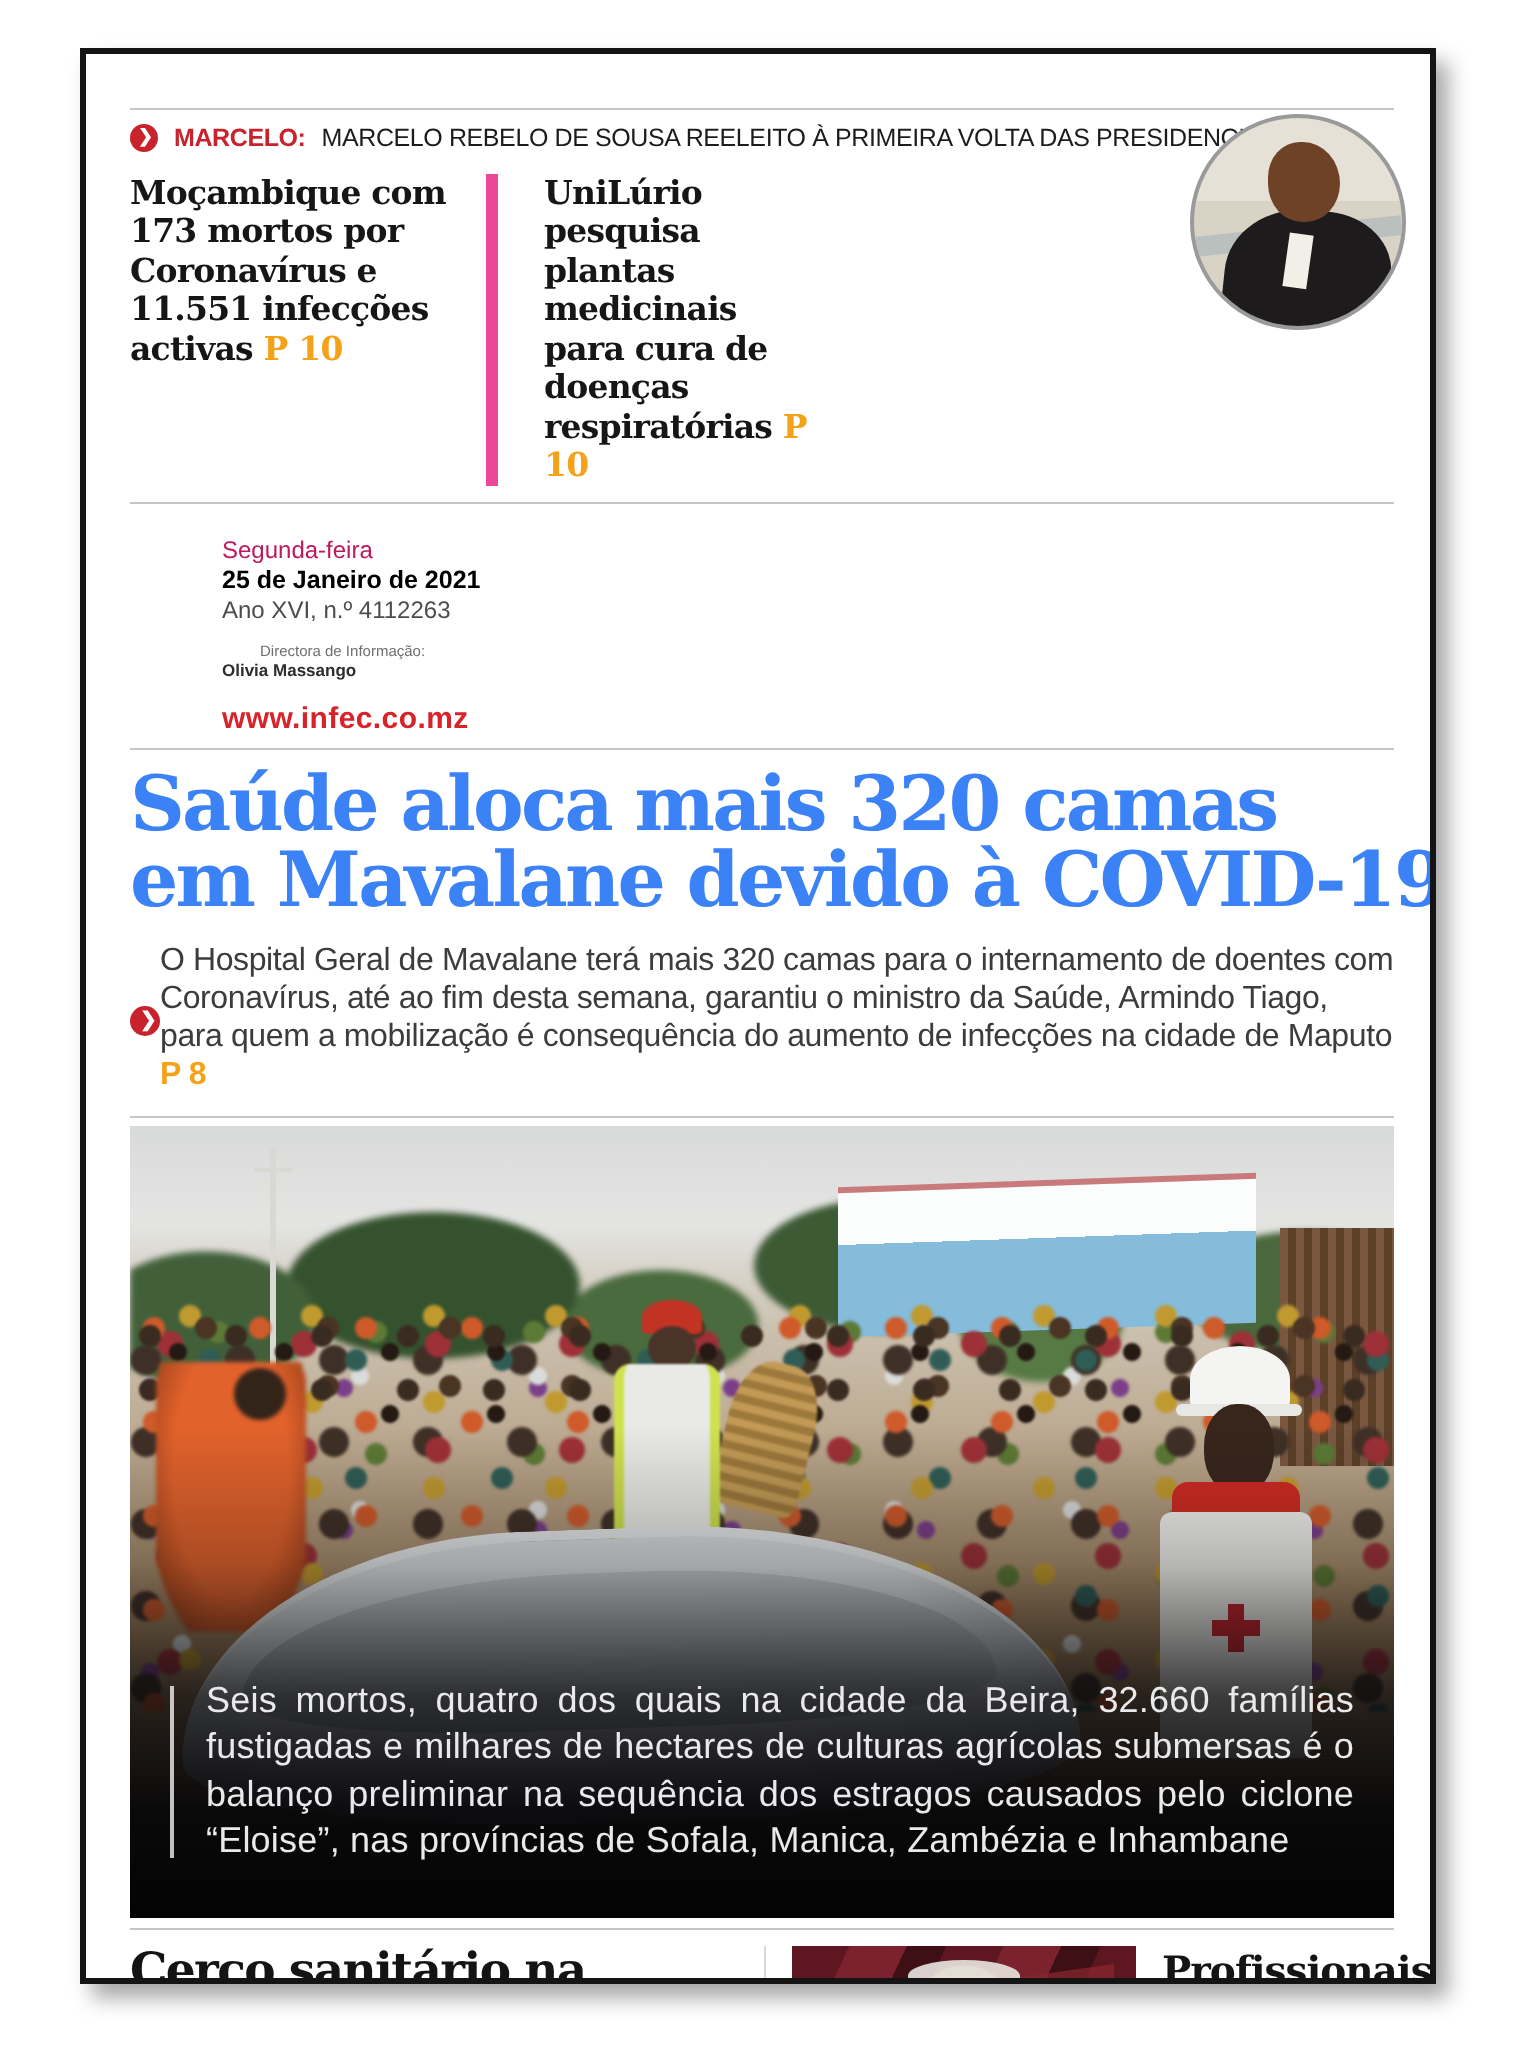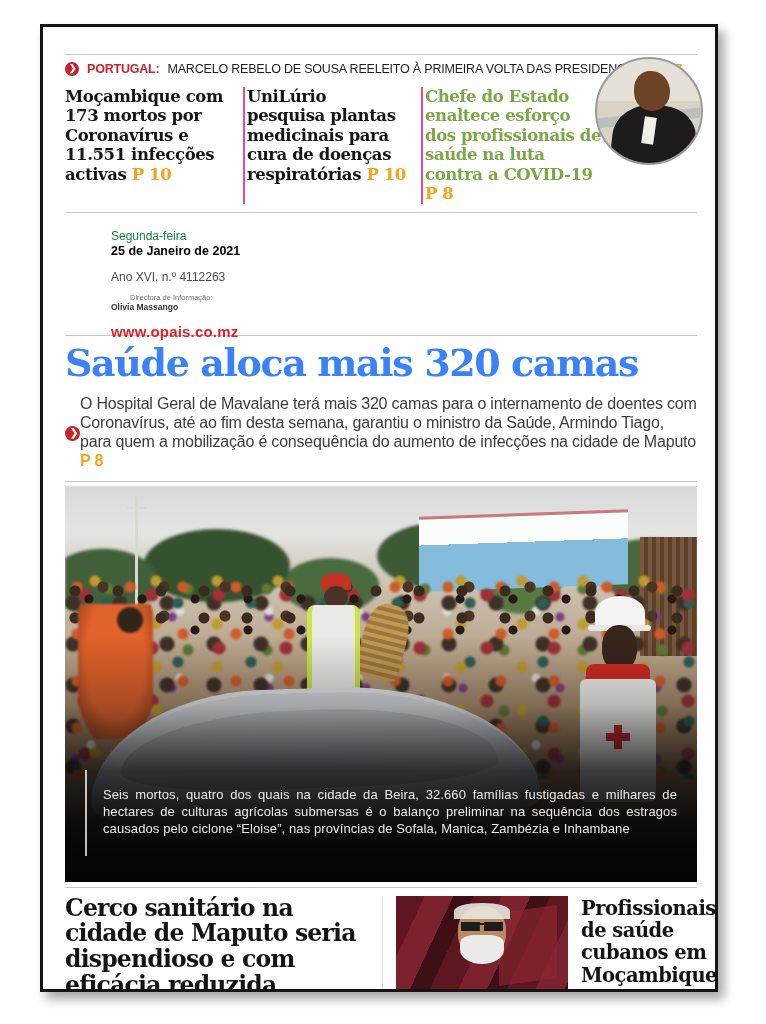--- a/index.html
+++ b/index.html
@@ -26,42 +26,42 @@
   .banner-text { color:#1c1c1c; font-size:12.5px; letter-spacing:-0.2px; }
   .pref { color:#f5a21b; font-weight:bold; }
   .banner .pref { font-size:12.5px; }
 
   
   .teasers { display:flex; margin-top:4px; }
   .teaser {
     font-family:"DejaVu Serif", serif; font-weight:bold; font-size:16.5px; line-height:1.18;
     letter-spacing:-0.4px; color:#161616; padding-right:14px; width:178px;
   }
-  .teaser + .teaser { border-left:2px solid #ec4899; padding-left:2px; }
+  .teaser + .teaser { border-left:6px solid #ec4899; padding-left:23px; }
   .teaser.green { color:#79a844; width:196px; }
   .teasers-rule { margin-top:8px; }
 
   
   .portrait-circle {
     position:absolute; right:12px; top:30px; width:108px; height:108px; border-radius:50%;
     border:2px solid #9a9a9a; overflow:hidden;
     background:linear-gradient(180deg,#e6e1d6 0 40%,#d9d3c6 40% 100%);
     z-index:5;
   }
   .pc-tentline { position:absolute; left:0; top:52%; width:100%; height:10px; background:#b9c0bd; transform:rotate(-6deg); }
   .pc-suit { position:absolute; left:14%; bottom:-12%; width:80%; height:68%; background:#1e1b1c; border-radius:48% 40% 0 0; transform:rotate(6deg); }
   .pc-shirt { position:absolute; left:44%; bottom:18%; width:12%; height:26%; background:#f2efe8; transform:rotate(8deg); }
   .pc-head { position:absolute; left:36%; top:12%; width:34%; height:38%; background:#6e4226; border-radius:46% 54% 50% 50%; }
 
   
   .masthead { display:flex; margin-top:10px; height:110px; }
   .mh-info { margin-left:46px; width:168px; padding-top:6px; }
-  .mh-weekday { font-size:12px; color:#15803d; }
+  .mh-weekday { font-size:12px; color:#be185d; }
   .mh-date { font-size:12.5px; color:#000000; font-weight:bold; margin-top:1px; }
-  .mh-edition { font-size:12px; color:#4c4c4c; margin-top:12px; }
+  .mh-edition { font-size:12px; color:#4c4c4c; margin-top:1px; }
   .mh-dir-label { font-size:7.5px; color:#6f6f6f; margin-top:9px;margin-left:19px; }
   .mh-dir-name { font-size:8.5px; color:#2e2e2e; font-weight:bold; }
   .mh-site { font-size:15px; color:#d8232a; font-weight:bold; letter-spacing:0.2px; margin-top:11px; }
   .logo-wrap { flex:1; position:relative; }
   .logo {
     position:absolute; right:2px; bottom:2px;
     font-family:"DejaVu Serif", serif; font-weight:bold; font-size:94px; line-height:0.82;
     letter-spacing:-6px; color:#0c0c0c; white-space:nowrap;
     transform:scaleX(0.92); transform-origin:right bottom;
   }
@@ -153,21 +153,21 @@
     background:
       linear-gradient(#c8232c,#c8232c) 50% 50% / 8px 24px no-repeat,
       linear-gradient(#c8232c,#c8232c) 50% 50% / 24px 8px no-repeat; }
   .photo-shade { position:absolute; left:0; bottom:0; width:100%; height:62%;
     background:linear-gradient(180deg, rgba(0,0,0,0) 0%, rgba(8,8,10,0.25) 28%, rgba(8,8,10,0.78) 55%, rgba(5,5,7,0.96) 78%, #040405 100%); }
   .photo-overlay { position:absolute; left:0; bottom:0; width:100%; padding:0 20px 26px 20px; display:flex; align-items:center; gap:16px; }
   .po-head { width:53%; text-align:center; text-shadow:0 1px 4px rgba(0,0,0,0.7); }
   .po-line-orange { color:#f5a21b; font-weight:bold; font-size:29px; letter-spacing:0.5px; line-height:1.05; }
   .po-line-white { color:#ffffff; font-weight:bold; font-size:22px; letter-spacing:0.4px; line-height:1.08; }
   .po-divider { width:2px; height:86px; background:rgba(255,255,255,0.75); flex:0 0 auto; }
-  .po-caption { flex:1; color:#e9e9eb; font-size:13px; line-height:1.3; letter-spacing:0.1px; text-align:justify; }
+  .po-caption { flex:1; color:#e9e9eb; font-size:18px; line-height:1.3; letter-spacing:0.1px; text-align:justify; }
 
   
   .bottom-rule { margin-top:5px; }
   .bottom { display:grid; grid-template-columns:318px 172px 1fr; column-gap:13px; margin-top:8px; height:146px; }
   .bl { border-right:1px solid #d8d8d8; padding-right:12px; }
   .bl-headline { font-family:"DejaVu Serif", serif; font-weight:bold; font-size:23.5px; line-height:1.1;
     letter-spacing:-0.8px; color:#141414; }
   .cuban-photo { position:relative; width:172px; height:132px; overflow:hidden; align-self:start;
     background:repeating-linear-gradient(115deg,#5e1620 0 26px,#7b222e 26px 52px,#3f0f16 52px 70px); }
   .cp-screen { position:absolute; right:6%; top:10%; width:34%; height:55%; background:#8a2730; opacity:0.7; transform:skewY(-8deg); }
@@ -184,64 +184,61 @@
 </style>
 </head>
 <body>
 
 <div class="sheet">
 
   <div class="rule banner-rule"></div>
 
   <div class="banner">
     <span class="circ-arrow"></span>
-    <span class="banner-label">PORTUGAL:</span>
+    <span class="banner-label">MARCELO:</span>
     <span class="banner-text">MARCELO REBELO DE SOUSA REELEITO À PRIMEIRA VOLTA DAS PRESIDENCIAIS</span>
     <span class="pref">P 17</span>
   </div>
 
   <div class="teasers">
     <div class="teaser">
       <span>Moçambique com 173 mortos por Coro­navírus e 11.551 infec­ções activas</span>
       <span class="pref">P 10</span>
     </div>
     <div class="teaser">
       <span>UniLúrio pesquisa plantas medicinais para cura de doenças respiratórias</span>
       <span class="pref">P 10</span>
-    </div>
-    <div class="teaser green">
-      <span>Chefe do Estado enal­tece esforço dos profis­sionais de saúde na luta contra a COVID-19</span>
-      <span class="pref">P 8</span>
     </div>
   </div>
 
   <div class="portrait-circle">
     <div class="pc-tentline"></div>
     <div class="pc-suit"></div>
     <div class="pc-shirt"></div>
     <div class="pc-head"></div>
   </div>
 
   <div class="rule teasers-rule"></div>
 
   <div class="masthead">
     <div class="mh-info">
       <div class="mh-weekday">Segunda-feira</div>
       <div class="mh-date">25 de Janeiro de 2021</div>
       <div class="mh-edition">Ano XVI, n.º 4112263</div>
       <div class="mh-dir-label">Directora de Informação:</div>
       <div class="mh-dir-name">Olivia Massango</div>
-      <div class="mh-site">www.opais.co.mz</div>
+      <div class="mh-site">www.infec.co.mz</div>
     </div>
   </div>
 
   <div class="rule mast-rule"></div>
 
   <h1 class="headline">
     <span class="hl-line">Saúde aloca mais 320 camas</span>
+    <span class="hl-line">em Mavalane devido à COVID-19</span>
   </h1>
   <div class="lead">
     <span class="circ-arrow"></span>
     <p><span>O Hospital Geral de Mavalane terá mais 320 camas para o internamento de doentes com Coronavírus, até ao fim desta semana, garantiu o ministro da Saúde, Armindo Tiago, para quem a mobilização é consequência do aumento de infecções na cidade de Maputo</span> <span class="pref">P 8</span></p>
   </div>
 
   <div class="rule lead-rule"></div>
 
   <div class="photo">
     <div class="trees"></div>

